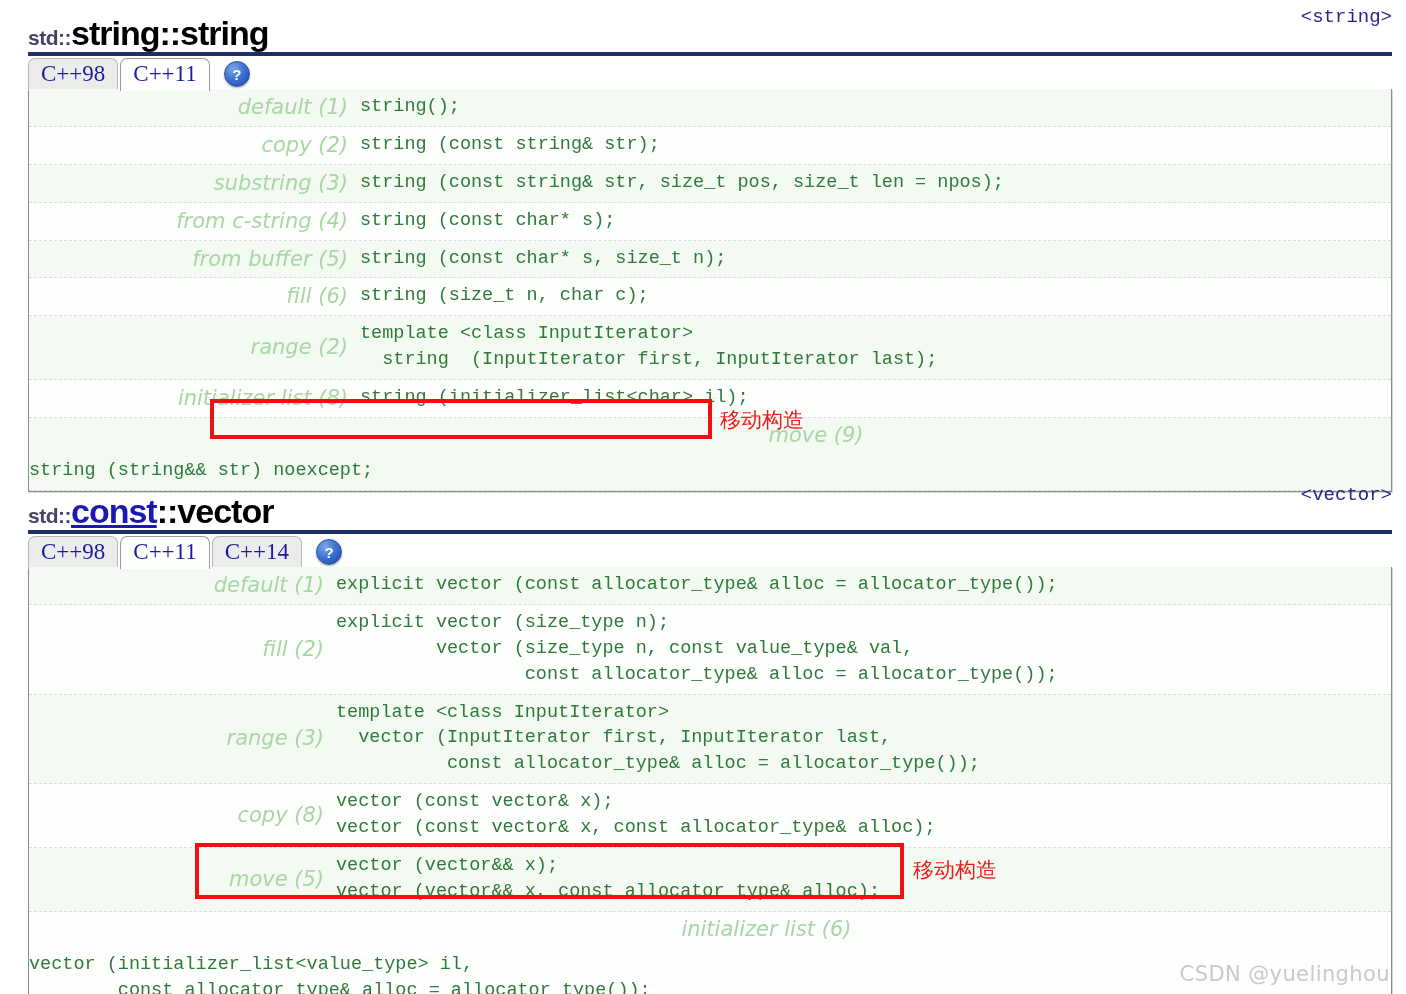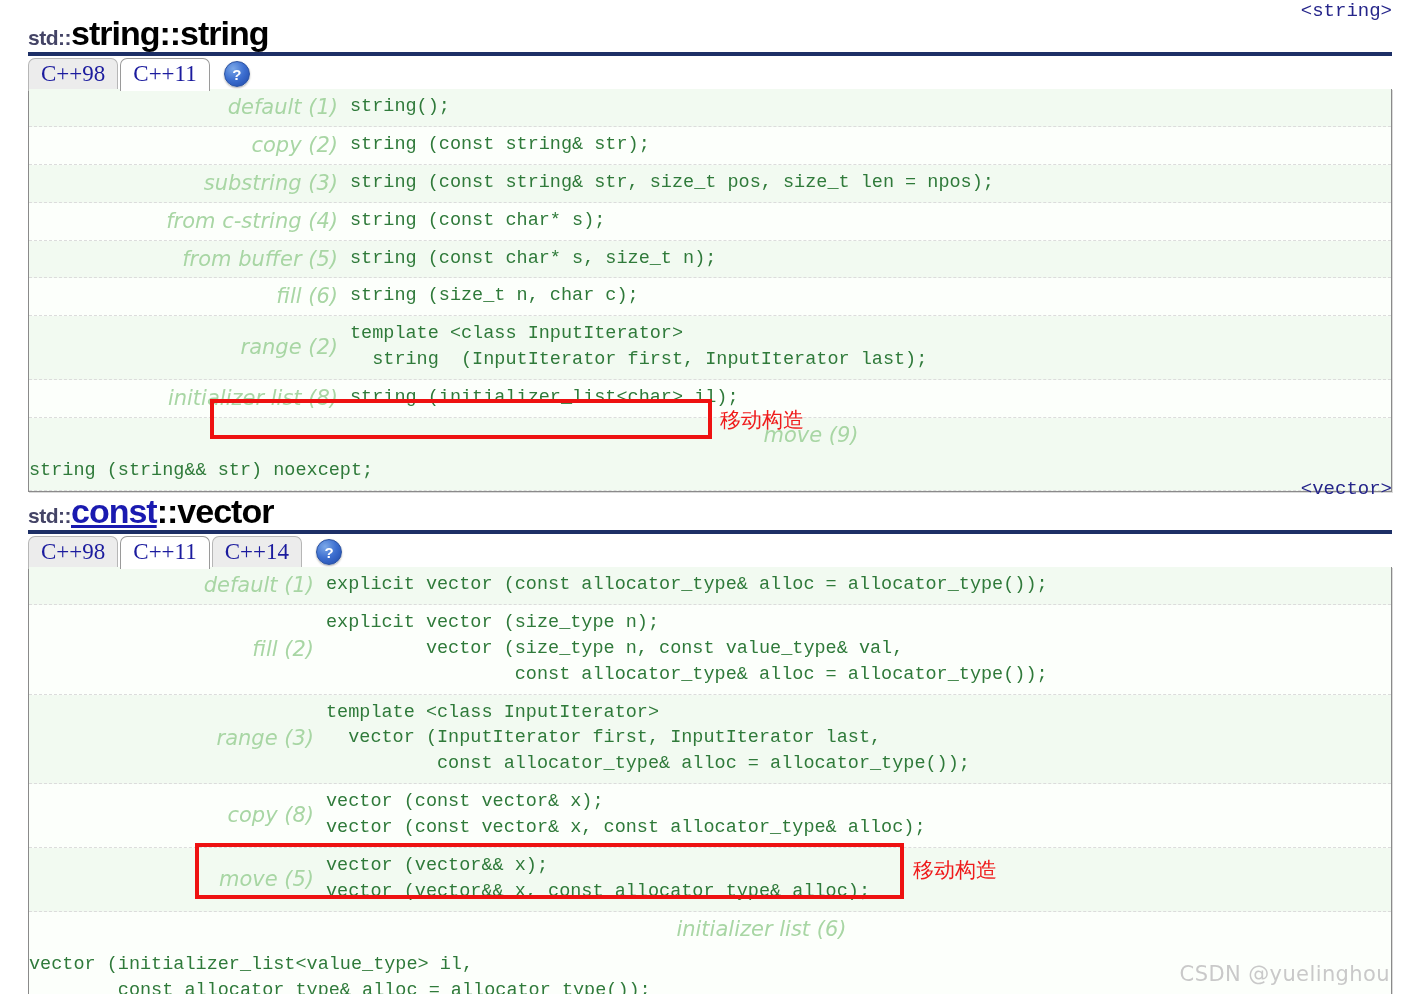--- a/index.html
+++ b/index.html
@@ -55,21 +55,21 @@
     font-size: 34px;
     font-weight: bold;
     color: #1a1ab0;
     text-decoration: underline;
     text-underline-offset: 2px;
     letter-spacing: -1px;
   }
   .header-include {
     position: absolute;
     right: 14px;
-    top: 0;
+    top: 6px;
     font-family: "Liberation Mono", "DejaVu Sans Mono", monospace;
     font-size: 19px;
     color: #25258a;
     letter-spacing: 0px;
   }
 
   
   .tabs-wrap {
     position: relative;
     margin: 0 14px 0 28px;
@@ -139,21 +139,21 @@
   .sigrow.odd  { background: #f2faf1; }
   .sigrow.even { background: #fcfffb; }
 
   .sigrow .label {
     flex: 0 0 auto;
     text-align: right;
     font-family: "DejaVu Sans", "Liberation Sans", sans-serif;
     font-style: italic;
     font-size: 21px;
     color: #a8d6a4;
-    padding: 5px 12px 6px 2px;
+    padding: 5px 12px 6px 12px;
     white-space: nowrap;
     align-self: center;
   }
   #section-string .sigrow .label { width: 307px; }
   #section-vector .sigrow .label { width: 283px; }
 
   .sigrow .code {
     flex: 1 1 auto;
     font-family: "Liberation Mono", "DejaVu Sans Mono", monospace;
     font-size: 18.5px;

